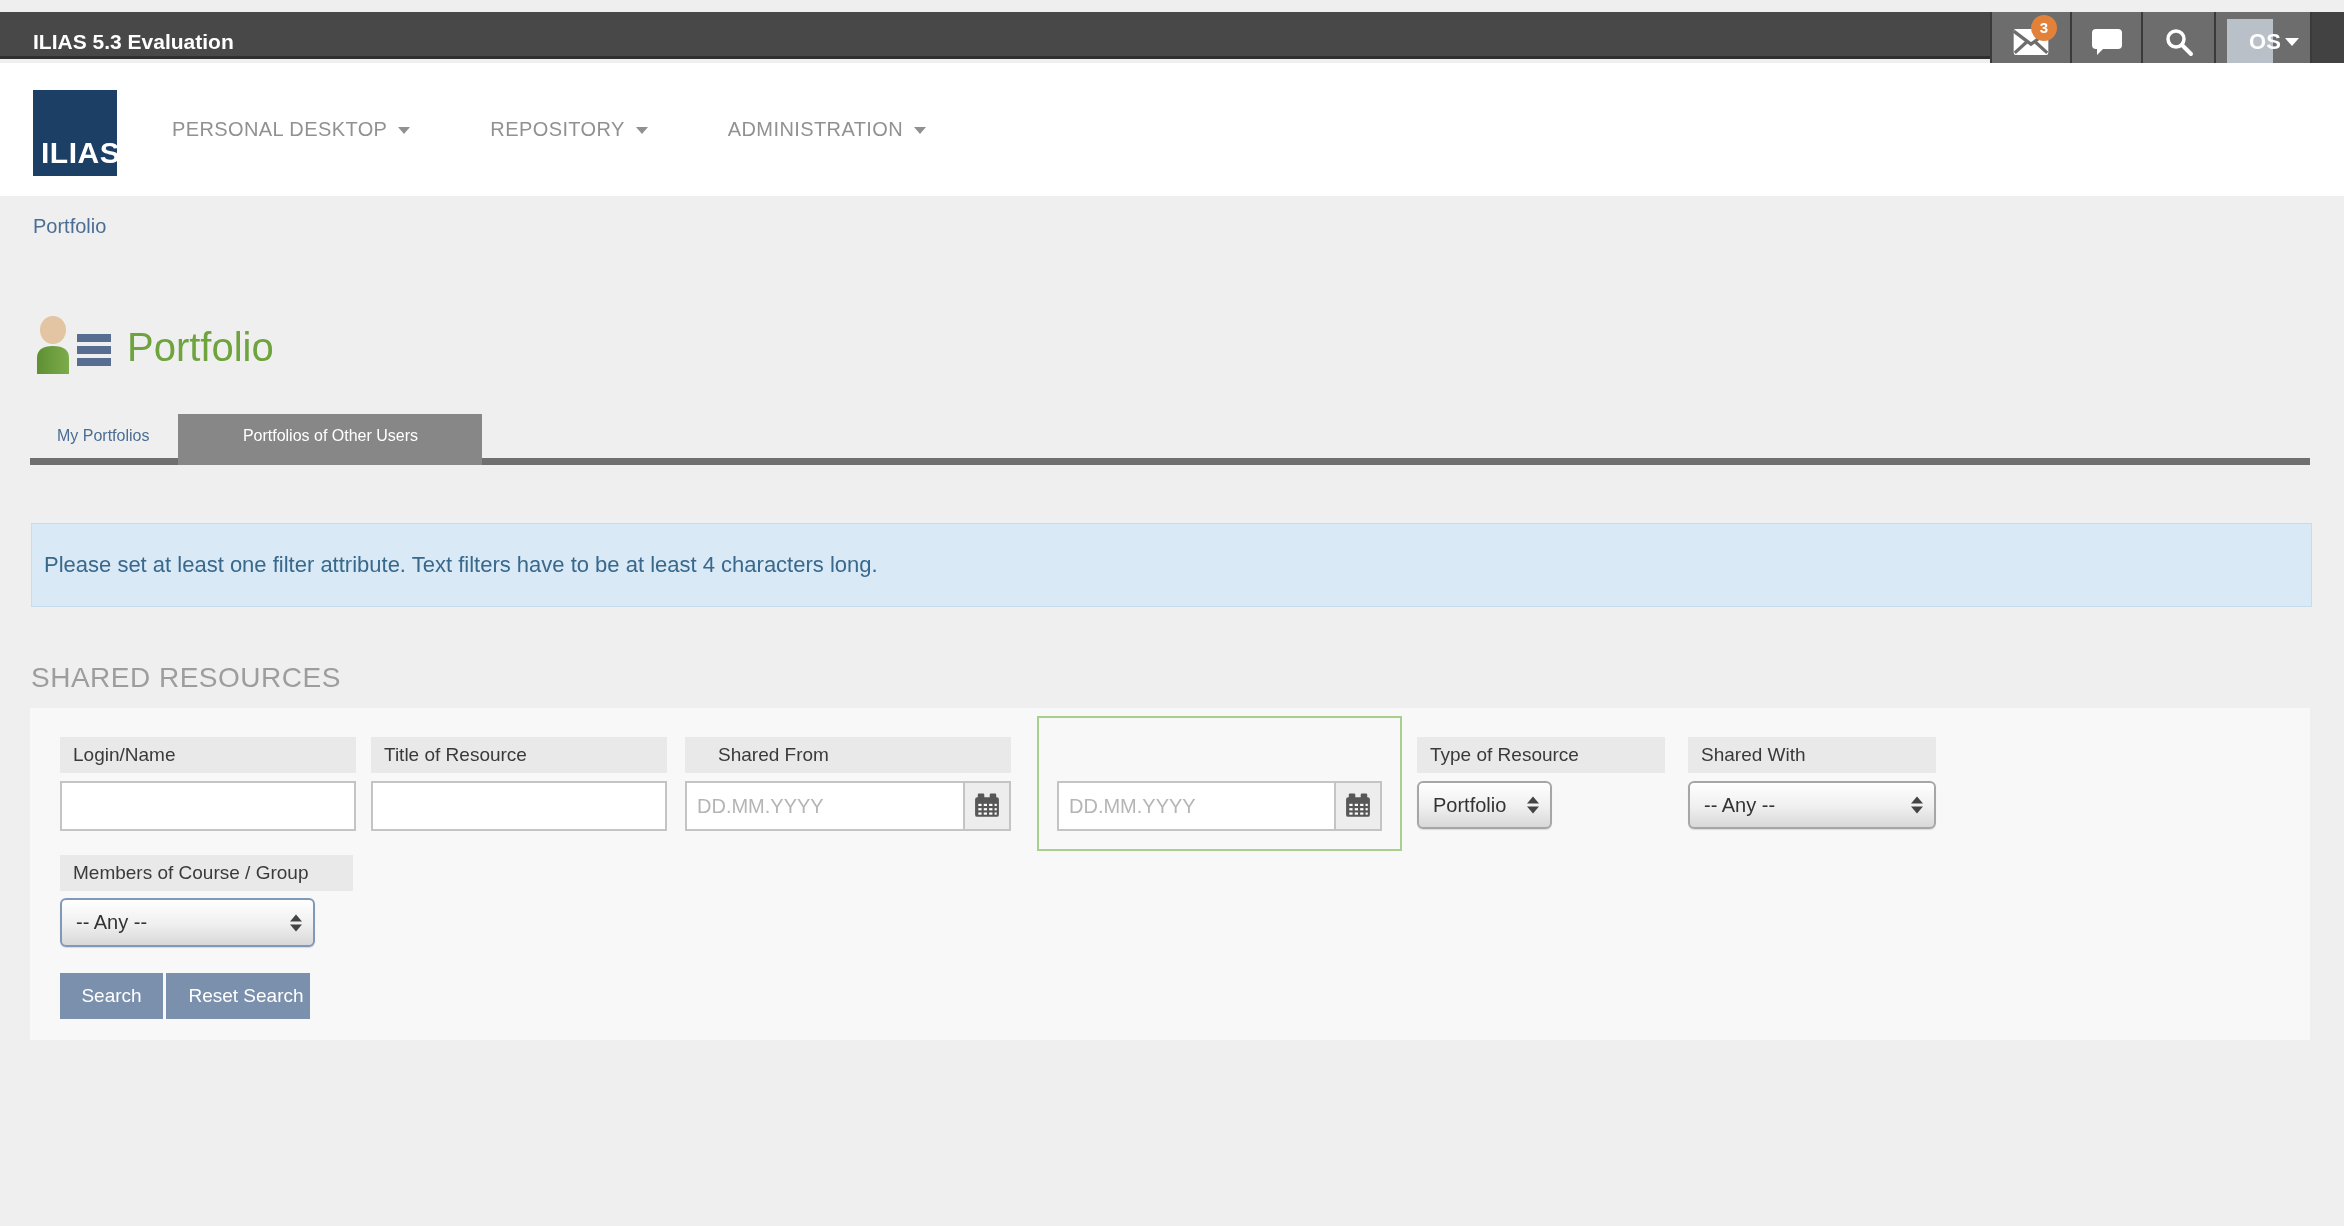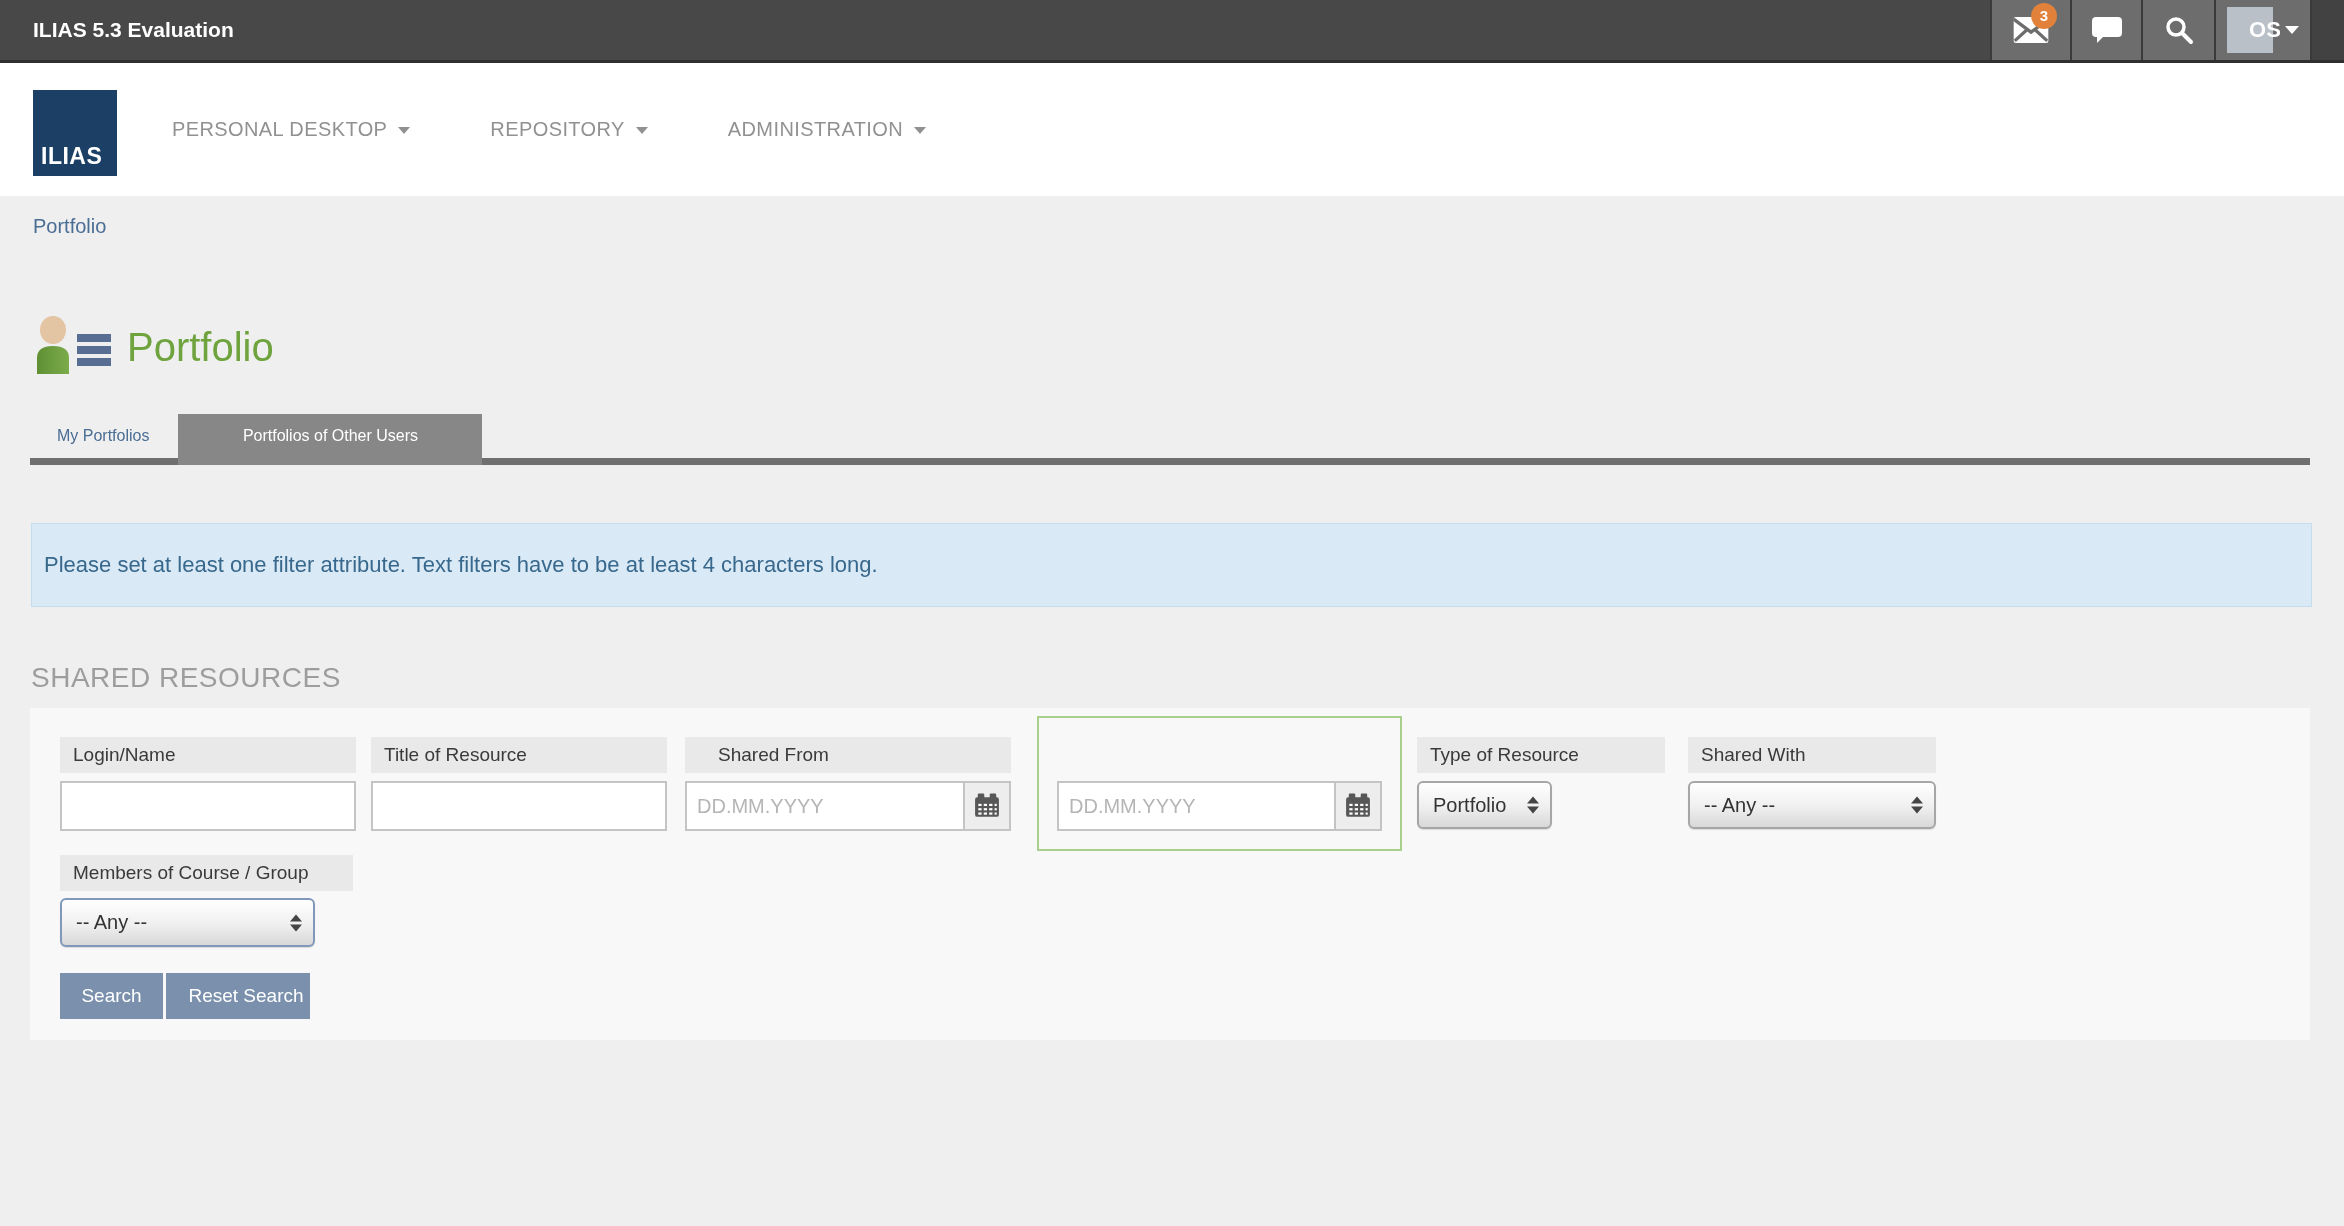--- a/index.html
+++ b/index.html
@@ -7,21 +7,21 @@
   body {
     font-family:"Liberation Sans", sans-serif;
     background:#efefef;
     position:relative;
     overflow:hidden;
     color:#3a3a3a;
   }
 
   
   .topbar {
-    position:absolute; left:0; top:0; width:2344px; height:63px;
+    position:absolute; left:0; top:12px; width:2344px; height:47px;
     background:#484848; border-bottom:3px solid #2f2f2f;
   }
   .topbar-title {
     position:absolute; left:33px; top:0; line-height:60px;
     color:#ffffff; font-size:21px; font-weight:bold;
   }
   .topbar-right {
     position:absolute; right:0; top:0; height:60px; display:flex;
   }
   .topbar-cell {
@@ -52,21 +52,21 @@
   
   .navband {
     position:absolute; left:0; top:63px; width:2344px; height:133px; background:#ffffff;
   }
   .logo {
     position:absolute; left:33px; top:27px; width:84px; height:86px;
     background:#1c4065; cursor:pointer;
   }
   .logo span {
     position:absolute; left:8px; bottom:6px; color:#ffffff;
-    font-size:23px; font-weight:bold; letter-spacing:0.5px;
+    font-size:30px; font-weight:bold; letter-spacing:0.5px;
   }
   .mainmenu {
     position:absolute; left:172px; top:0; height:133px;
     display:flex; align-items:center; gap:80px;
   }
   .menu-item {
     display:flex; align-items:center; gap:11px;
     font-size:20px; color:#919191; letter-spacing:0.4px; cursor:pointer;
   }
   .caret-down-gray {

